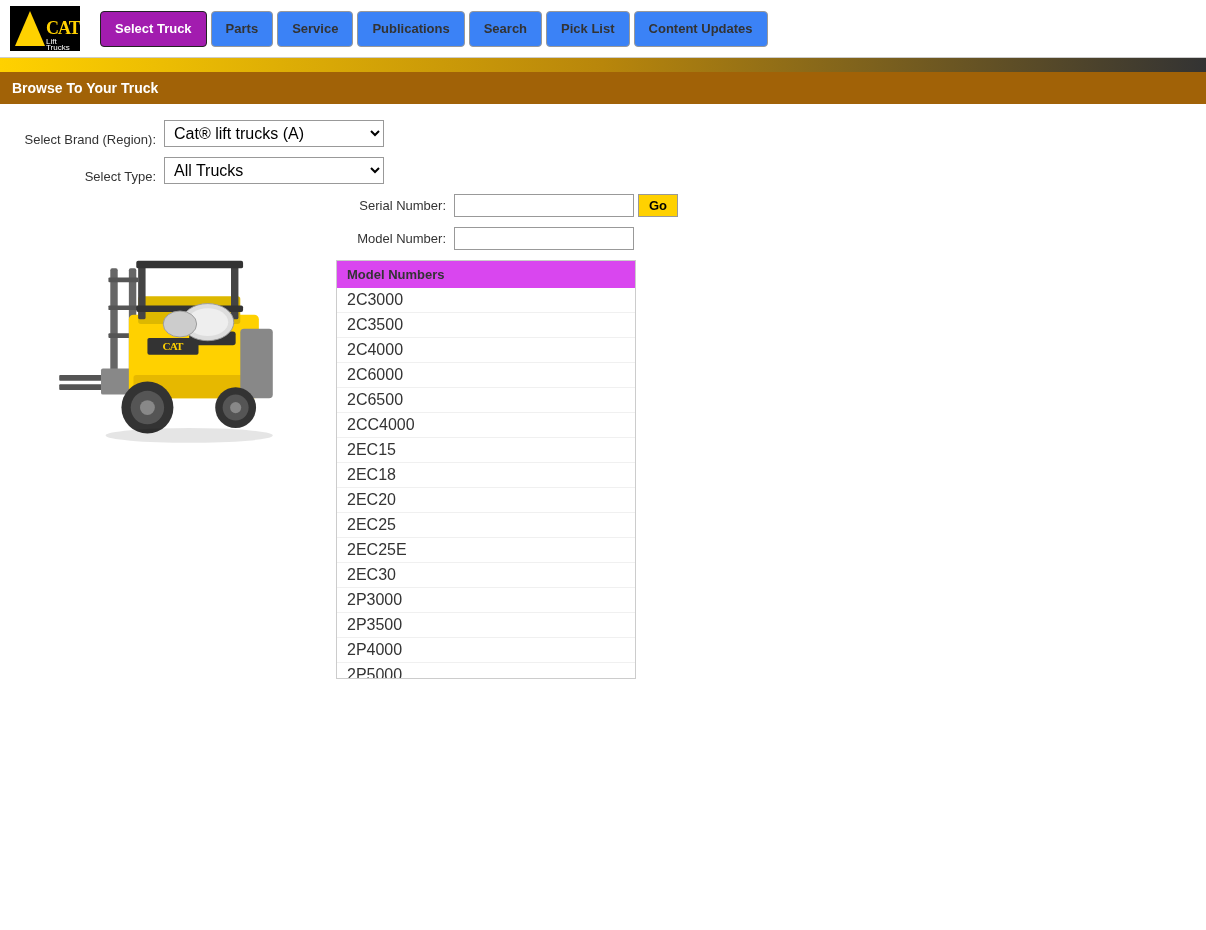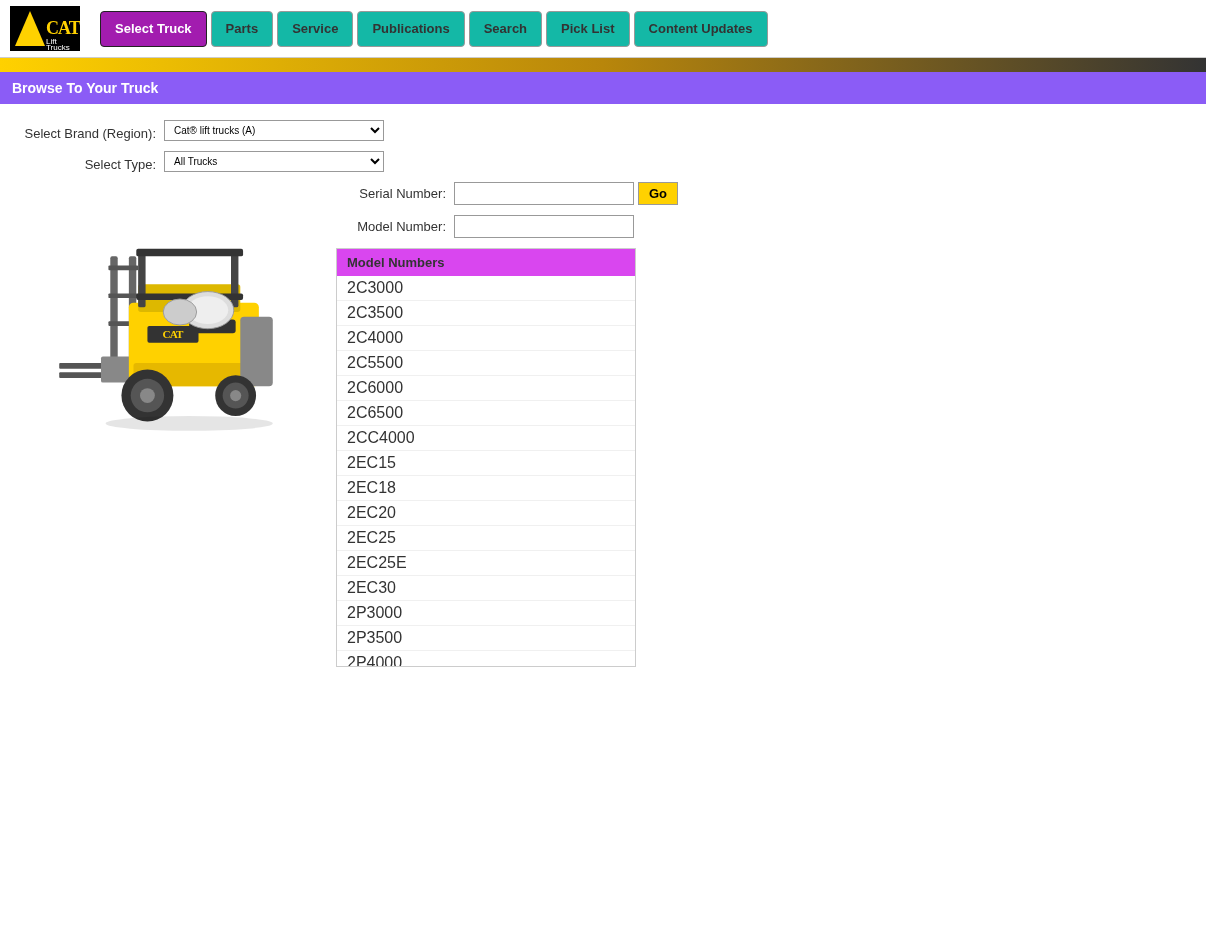--- a/index.html
+++ b/index.html
@@ -27,41 +27,41 @@
       height: 100%;
     }
     .nav-tab {
       padding: 8px 14px;
       cursor: pointer;
       border: 1px solid #999;
       border-radius: 4px;
       margin-right: 4px;
       font-size: 13px;
       font-weight: bold;
-      background: #14b8a6;
+      background: #3b82f6;
       color: #333;
       height: 36px;
       display: flex;
       align-items: center;
     }
     .nav-tab.active {
       background: #a21caf;
       color: #fff;
       border-color: #222;
     }
 
     
     #yellow-bar {
       height: 14px;
       background: linear-gradient(to right, #FFD100, #b8860b, #333);
     }
 
     
     #browse-header {
-      background: #8b5cf6;
+      background: #a16207;
       color: #fff;
       padding: 8px 12px;
       font-size: 14px;
       font-weight: bold;
       margin: 0;
     }
 
     
     #main-content {
       padding: 16px 16px;
@@ -76,21 +76,21 @@
       font-size: 13px;
       color: #333;
       margin-right: 8px;
       min-width: 140px;
       text-align: right;
     }
     .form-select {
       width: 220px;
       padding: 3px 5px;
       border: 1px solid #999;
-      font-size: 10px;
+      font-size: 16px;
       background: #fff;
     }
 
     
     #content-area {
       display: flex;
       margin-top: 10px;
       gap: 20px;
     }
 
@@ -290,21 +290,20 @@
         <input type="text" class="serial-input" style="">
       </div>
 
       <div id="model-numbers-container">
         <div id="model-numbers-header">Model Numbers</div>
         <div id="model-numbers-list">
 
         <div class="model-item">2C3000</div>
             <div class="model-item">2C3500</div>
             <div class="model-item">2C4000</div>
-            <div class="model-item">2C5500</div>
             <div class="model-item">2C6000</div>
             <div class="model-item">2C6500</div>
             <div class="model-item">2CC4000</div>
             <div class="model-item">2EC15</div>
             <div class="model-item">2EC18</div>
             <div class="model-item">2EC20</div>
             <div class="model-item">2EC25</div>
             <div class="model-item">2EC25E</div>
             <div class="model-item">2EC30</div>
             <div class="model-item">2P3000</div>

